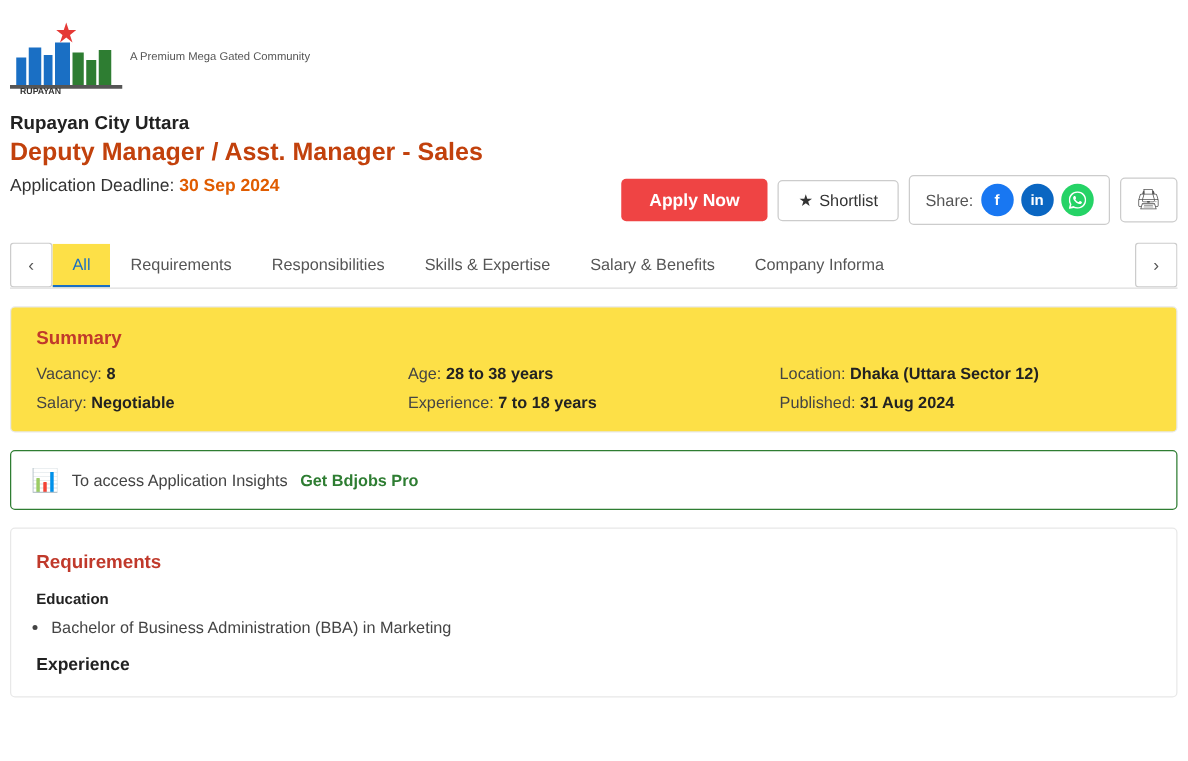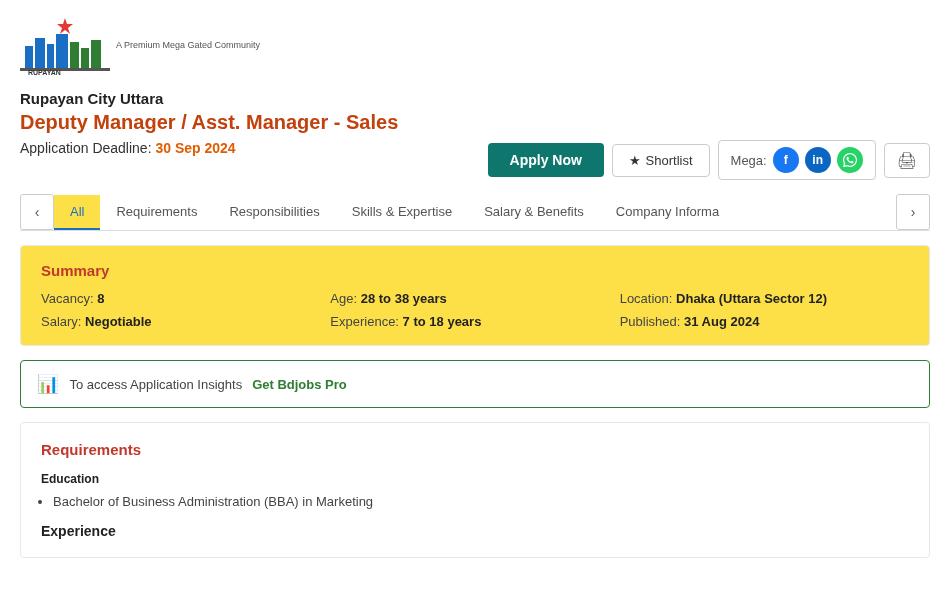--- a/index.html
+++ b/index.html
@@ -1,32 +1,32 @@
 <!DOCTYPE html>
 <html><head>
   <meta charset="utf-8">
   <style>
     * { box-sizing: border-box; margin: 0; padding: 0; }
     body { font-family: Arial, sans-serif; background: #fff; color: #333; font-size: 14px; }
 
-    .page-wrapper { max-width: 950px; margin: 0 auto; padding: 16px 20px; }
+    .page-wrapper { max-width: 950px; margin: 0 auto; padding: 16px 8px; }
 
     .logo-area { margin-bottom: 14px; }
     .logo-container { display: flex; align-items: center; }
     .logo-svg { width: 90px; height: 60px; }
 
     .company-name { font-size: 15px; font-weight: 600; color: #222; margin-bottom: 4px; }
     .job-title { font-size: 20px; font-weight: bold; color: #c2410c; margin-bottom: 6px; }
     .deadline-row { display: flex; align-items: flex-start; justify-content: space-between; flex-wrap: wrap; gap: 10px; margin-bottom: 14px; }
     .deadline-date { color: #e05c00; font-weight: 600; }
 
     .action-bar { display: flex; align-items: center; gap: 8px; flex-wrap: wrap; }
 
     .btn-apply {
-      background: #0f766e;
+      background: #ef4444;
       color: #fff;
       border: none;
       padding: 9px 22px;
       font-size: 14px;
       font-weight: 600;
       border-radius: 4px;
       cursor: pointer;
     }
     .btn-shortlist {
       background: #fff;
@@ -203,21 +203,21 @@
       <span>Application Deadline:</span>
       <span class="deadline-date">30 Sep 2024</span>
     </div>
     <div class="action-bar">
       <button class="btn-apply">Apply Now</button>
       <button class="btn-shortlist">
         <span>★</span>
         <span>Shortlist</span>
       </button>
       <div class="share-group">
-        <span class="share-label">Mega:</span>
+        <span class="share-label">Share:</span>
         <div class="social-icon fb-icon" title="Facebook">f</div>
         <div class="social-icon li-icon" title="LinkedIn">in</div>
         <div class="social-icon wa-icon" title="WhatsApp">
           <svg width="14" height="14" viewBox="0 0 24 24" fill="white">
               <path d="M17.472 14.382c-.297-.149-1.758-.867-2.03-.967-.273-.099-.471-.148-.67.15-.197.297-.767.966-.94 1.164-.173.199-.347.223-.644.075-.297-.15-1.255-.463-2.39-1.475-.883-.788-1.48-1.761-1.653-2.059-.173-.297-.018-.458.13-.606.134-.133.298-.347.446-.52.149-.174.198-.298.298-.497.099-.198.05-.371-.025-.52-.075-.149-.669-1.612-.916-2.207-.242-.579-.487-.5-.669-.51-.173-.008-.371-.01-.57-.01-.198 0-.52.074-.792.372-.272.297-1.04 1.016-1.04 2.479 0 1.462 1.065 2.875 1.213 3.074.149.198 2.096 3.2 5.077 4.487.709.306 1.262.489 1.694.625.712.227 1.36.195 1.871.118.571-.085 1.758-.719 2.006-1.413.248-.694.248-1.289.173-1.413-.074-.124-.272-.198-.57-.347z"></path>
               <path d="M12 0C5.373 0 0 5.373 0 12c0 2.127.558 4.121 1.532 5.854L.057 23.885a.5.5 0 0 0 .617.608l6.162-1.617A11.944 11.944 0 0 0 12 24c6.627 0 12-5.373 12-12S18.627 0 12 0zm0 22a9.951 9.951 0 0 1-5.081-1.392l-.364-.216-3.776.99 1.008-3.67-.236-.378A9.951 9.951 0 0 1 2 12C2 6.477 6.477 2 12 2s10 4.477 10 10-4.477 10-10 10z"></path>
             </svg>
         </div>
       </div>
       <button class="print-btn">🖨</button>

